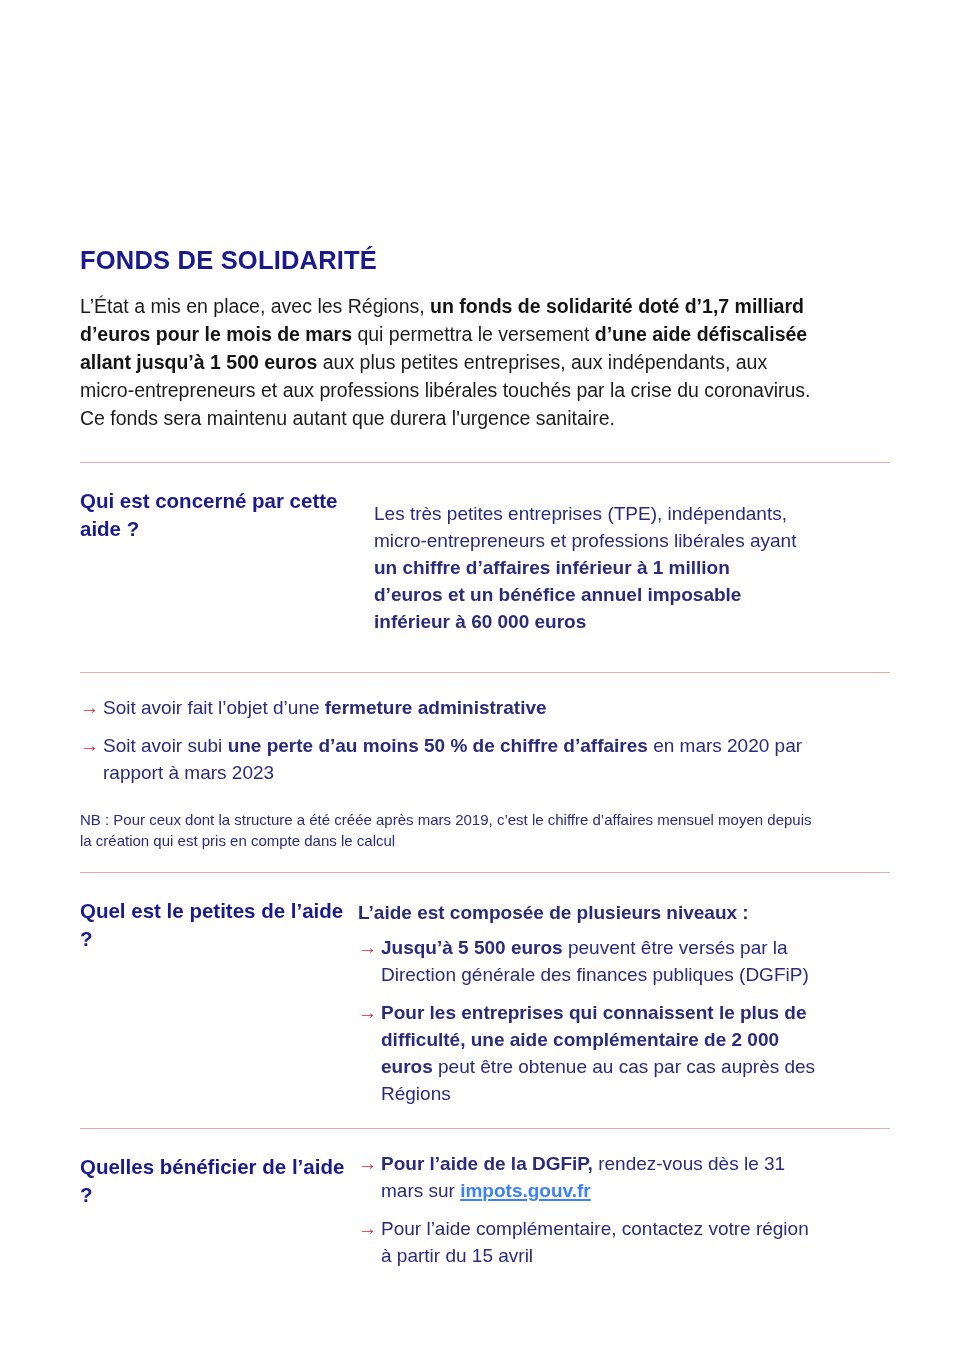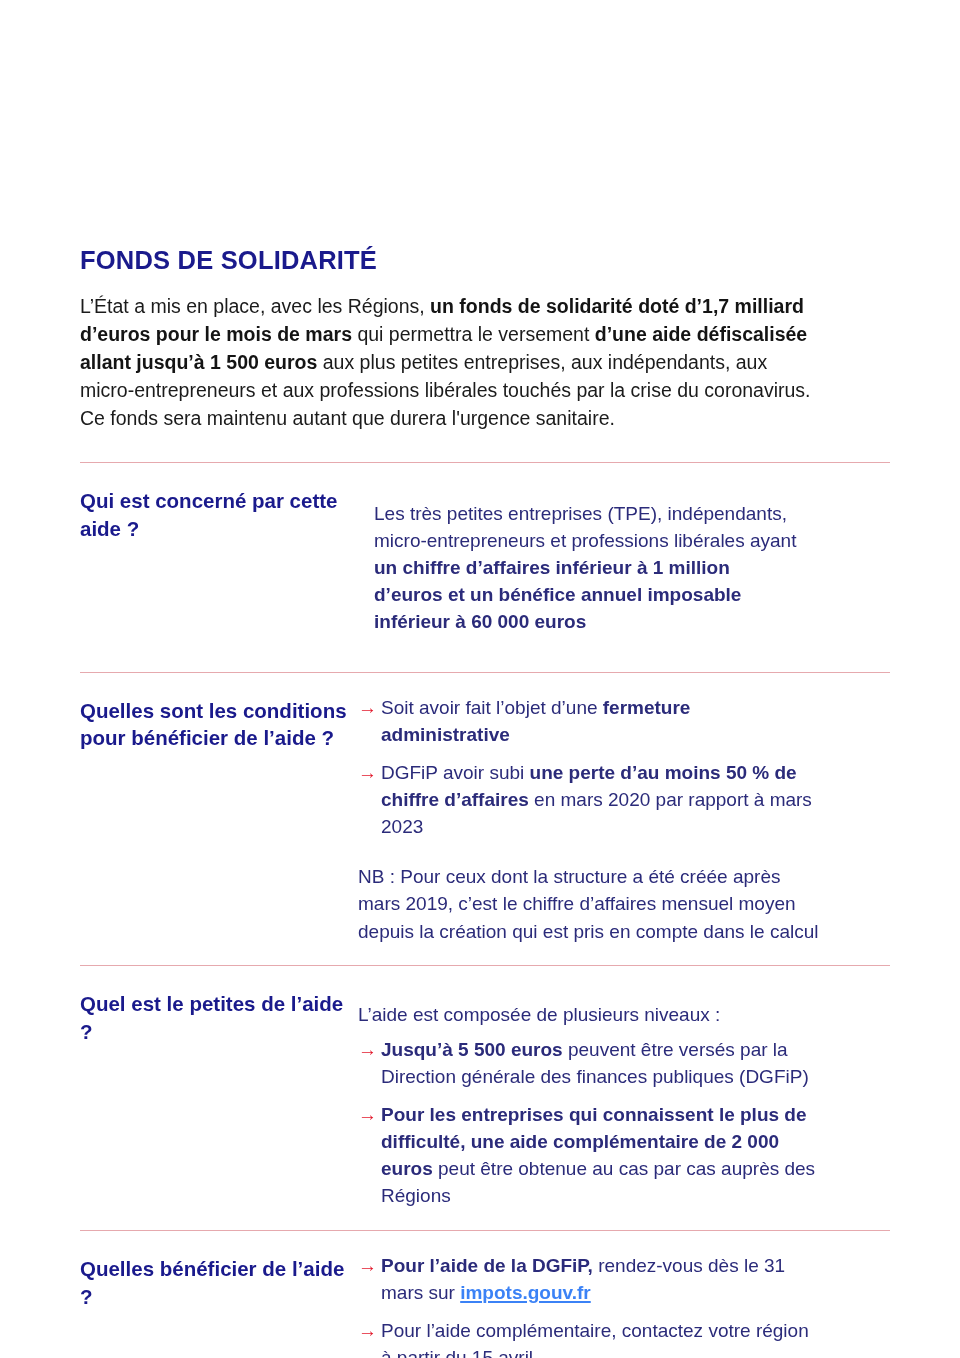--- a/index.html
+++ b/index.html
@@ -69,21 +69,21 @@
   .qa-a {
     flex: 1 1 auto;
     color: #2b2b7a;
     font-size: 19px;
     line-height: 1.42;
   }
   .qa-a b { font-weight: bold; }
 
   
   .a-para { margin: 16px; }
-  .a-lead { margin: 14px 0 8px 0; font-weight: normal; }
+  .a-lead { margin: 5px 0 8px 0; font-weight: bold; }
 
   
   .bullets { margin: 0; padding: 0; list-style: none; }
   .bullets li {
     position: relative;
     padding-left: 23px;
     margin-bottom: 11px;
   }
   .bullets li:last-child { margin-bottom: 0; }
   .arrow-icon {
@@ -93,21 +93,21 @@
     color: #e2182b;
     font-size: 19px;
     line-height: 1.42;
     font-weight: normal;
   }
 
   
   .nb-note {
     margin: 22px 0 0 0;
     color: #2b2b7a;
-    font-size: 19px;
+    font-size: 15px;
     line-height: 1.45;
   }
 
   
   .ext-link {
     color: #3b82f6;
     font-weight: bold;
     text-decoration: underline;
     text-underline-offset: 2px;
     text-decoration-thickness: 2px;
@@ -125,28 +125,27 @@
   <hr class="divider">
   <div class="qa-row">
     <div class="qa-q">Qui est concerné par cette aide ?</div>
     <div class="qa-a">
       <p class="a-para"><span>Les très petites entreprises (TPE), indépendants, micro-entrepreneurs et professions libérales ayant </span><b>un chiffre d’affaires inférieur à 1 million d’euros et un bénéfice annuel imposable inférieur à 60 000 euros</b></p>
     </div>
   </div>
 
   <hr class="divider">
   <div class="qa-row">
-    <div class="qa-q">Quelles sont les conditions pour bénéficier de l’aide ?</div>
     <div class="qa-a">
       <ul class="bullets">
         <li>
           <span class="arrow-icon">→</span><span>Soit avoir fait l’objet d’une </span><b>fermeture administrative</b><span></span>
         </li>
         <li>
-          <span class="arrow-icon">→</span><span>DGFiP avoir subi </span><b>une perte d’au moins 50 % de chiffre d’affaires</b><span> en mars 2020 par rapport à mars 2023</span>
+          <span class="arrow-icon">→</span><span>Soit avoir subi </span><b>une perte d’au moins 50 % de chiffre d’affaires</b><span> en mars 2020 par rapport à mars 2023</span>
         </li>
       </ul>
       <p class="nb-note">NB : Pour ceux dont la structure a été créée après mars 2019, c’est le chiffre d’affaires mensuel moyen depuis la création qui est pris en compte dans le calcul</p>
     </div>
   </div>
 
   <hr class="divider">
   <div class="qa-row">
     <div class="qa-q">Quel est le petites de l’aide ?</div>
     <div class="qa-a">

